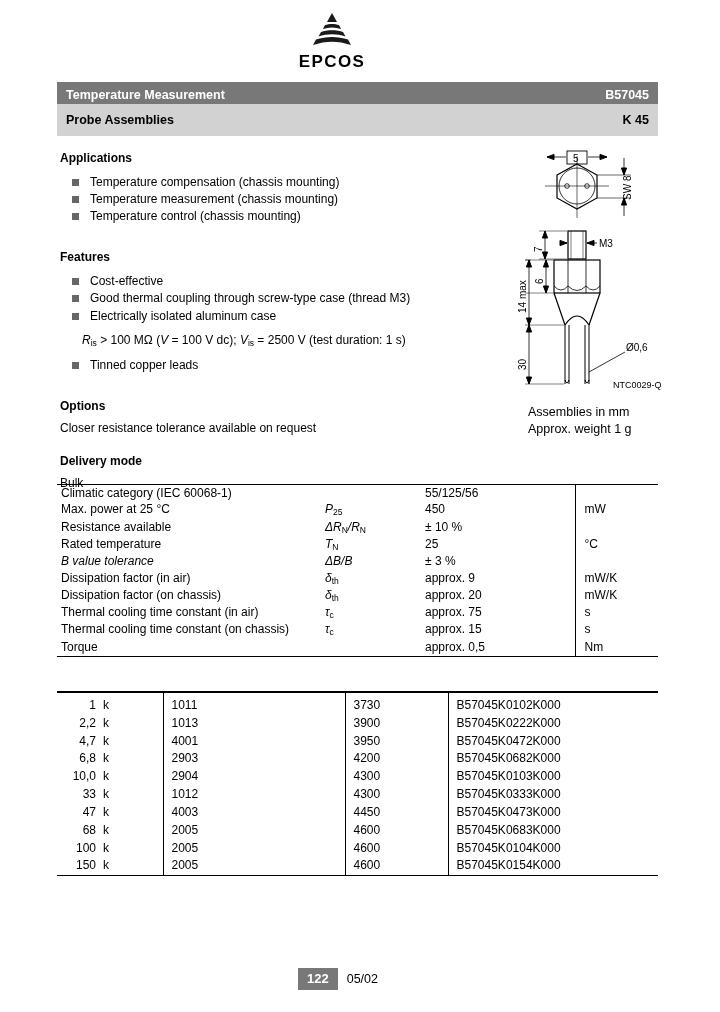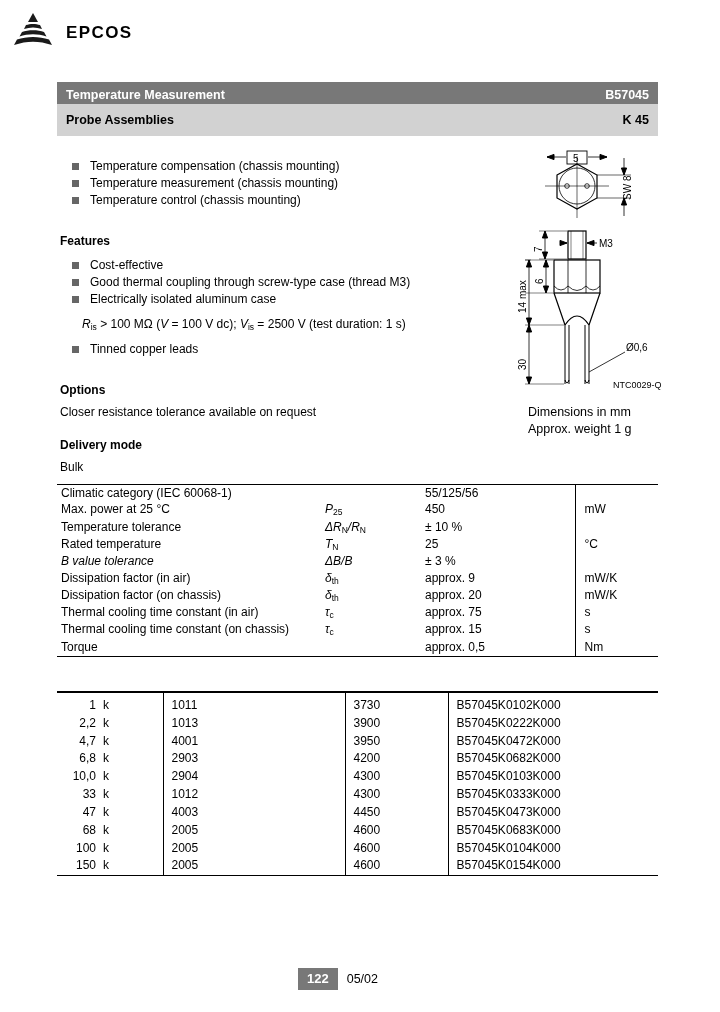--- a/index.html
+++ b/index.html
@@ -14,21 +14,21 @@
     overflow: hidden;
   }
 
   
   .logo-wrap {
     position: absolute;
     top: 12px;
     left: 0;
     width: 664px;
     display: flex;
-    flex-direction: row;
+    flex-direction: column;
     align-items: center;
   }
   .logo-mark { width: 66px; height: 40px; display: block; }
   .logo-text {
     font-size: 17px;
     font-weight: bold;
     letter-spacing: 1.4px;
     line-height: 1;
     margin-top: 1px;
     font-family: "Liberation Sans", sans-serif;
@@ -194,20 +194,21 @@
   <span>Temperature Measurement</span>
   <span>B57045</span>
 </div>
 <div class="band band-light">
   <span>Probe Assemblies</span>
   <span>K 45</span>
 </div>
 
 <div class="content">
 
+  <div class="sec-head">Applications</div>
   <ul class="bullets">
     <li>Temperature compensation (chassis mounting)</li>
     <li>Temperature measurement (chassis mounting)</li>
     <li>Temperature control (chassis mounting)</li>
   </ul>
 
   <div class="gap-lg"></div>
 
   <div class="sec-head">Features</div>
   <ul class="bullets">
@@ -316,41 +317,41 @@
       <text x="0" y="0" transform="translate(38,136) rotate(-90)" font-size="10">6</text>
       <text x="0" y="0" transform="translate(21,165) rotate(-90)" font-size="10">14 max</text>
       <text x="0" y="0" transform="translate(21,222) rotate(-90)" font-size="10">30</text>
       <text x="121" y="203">Ø0,6</text>
       <text x="108" y="240" font-size="9">NTC0029-Q</text>
     </g>
   </svg>
 </div>
 
 <div class="dims">
-  <div>Dimensions in mm</div>
+  <div>Assemblies in mm</div>
   <div>Approx. weight 1 g</div>
 </div>
 
 <div class="spec">
   <table>
     <tbody>
       <tr>
         <td class="sp-name">Climatic category (IEC 60068-1)</td>
         <td class="sp-sym"></td>
         <td class="sp-val">55/125/56</td>
         <td class="sp-unit"></td>
       </tr>
       <tr>
         <td class="sp-name">Max. power at 25 °C</td>
         <td class="sp-sym"><i>P</i><sub>25</sub></td>
         <td class="sp-val">450</td>
         <td class="sp-unit">mW</td>
       </tr>
       <tr>
-        <td class="sp-name">Temperature tolerance</td>
+        <td class="sp-name">Resistance available</td>
         <td class="sp-sym"><i>ΔR</i><sub>N</sub><i>/R</i><sub>N</sub></td>
         <td class="sp-val">± 10 %</td>
         <td class="sp-unit"></td>
       </tr>
       <tr>
         <td class="sp-name">Rated temperature</td>
         <td class="sp-sym"><i>T</i><sub>N</sub></td>
         <td class="sp-val">25</td>
         <td class="sp-unit">°C</td>
       </tr>

